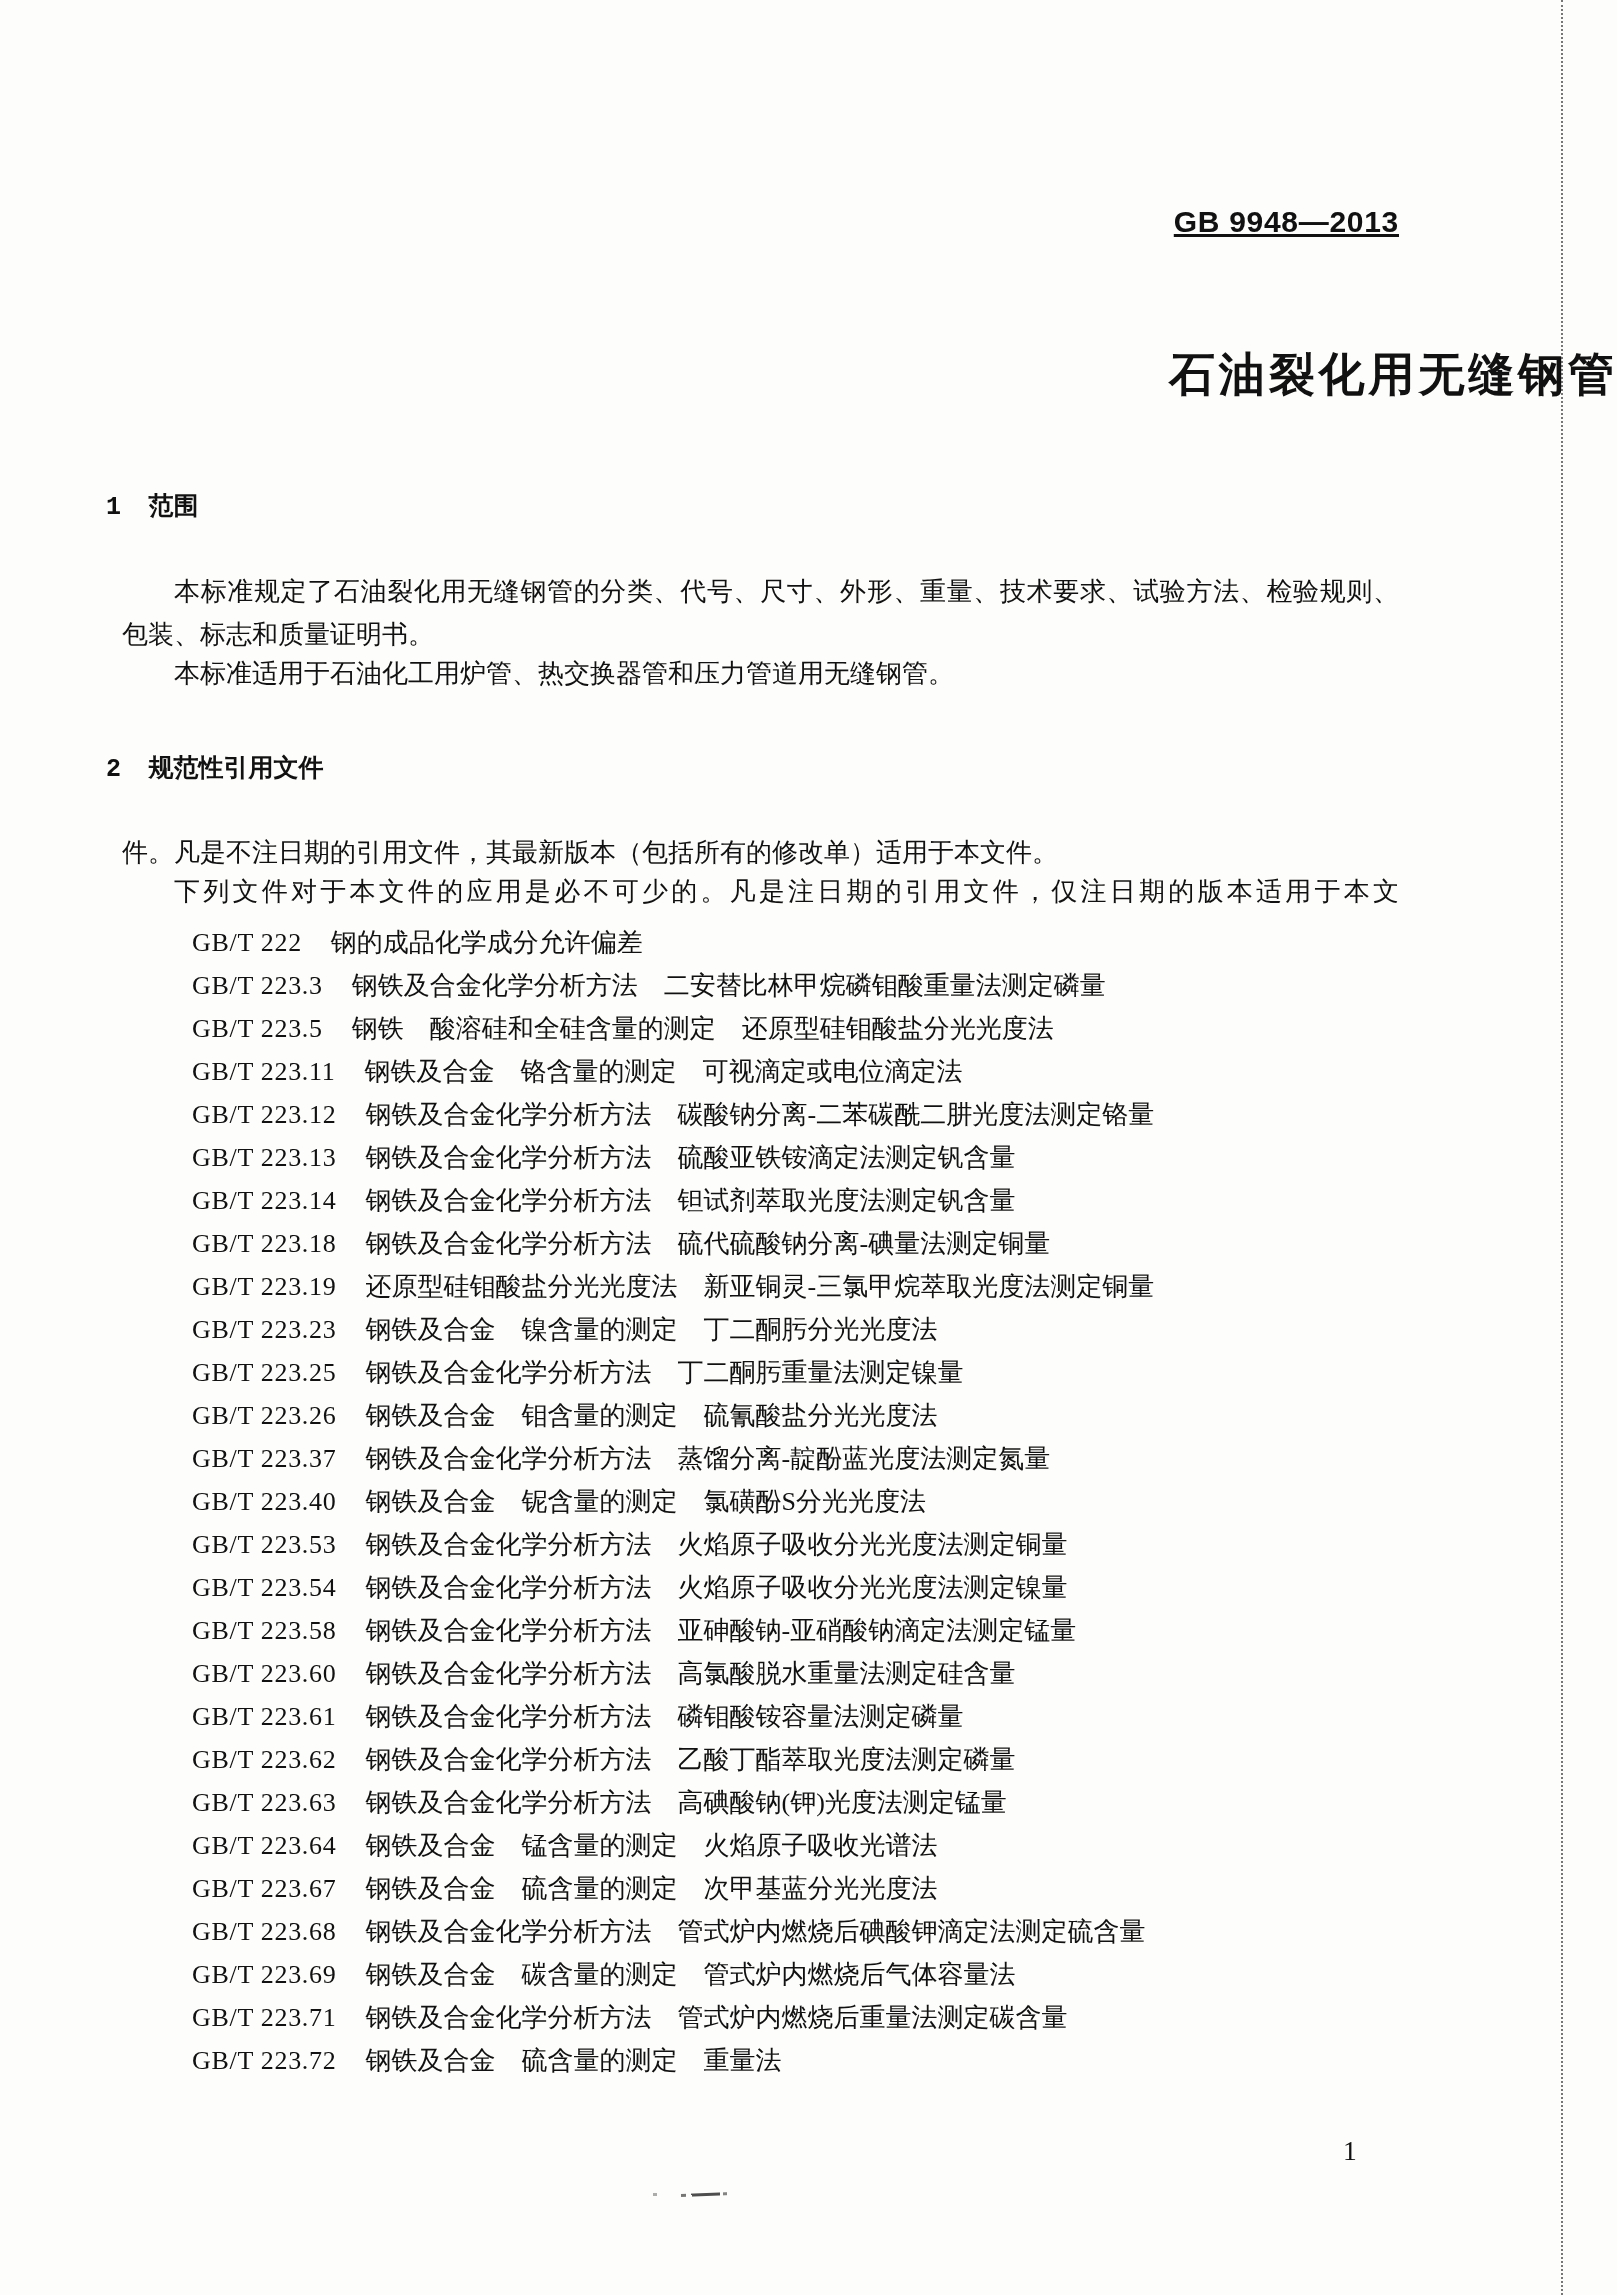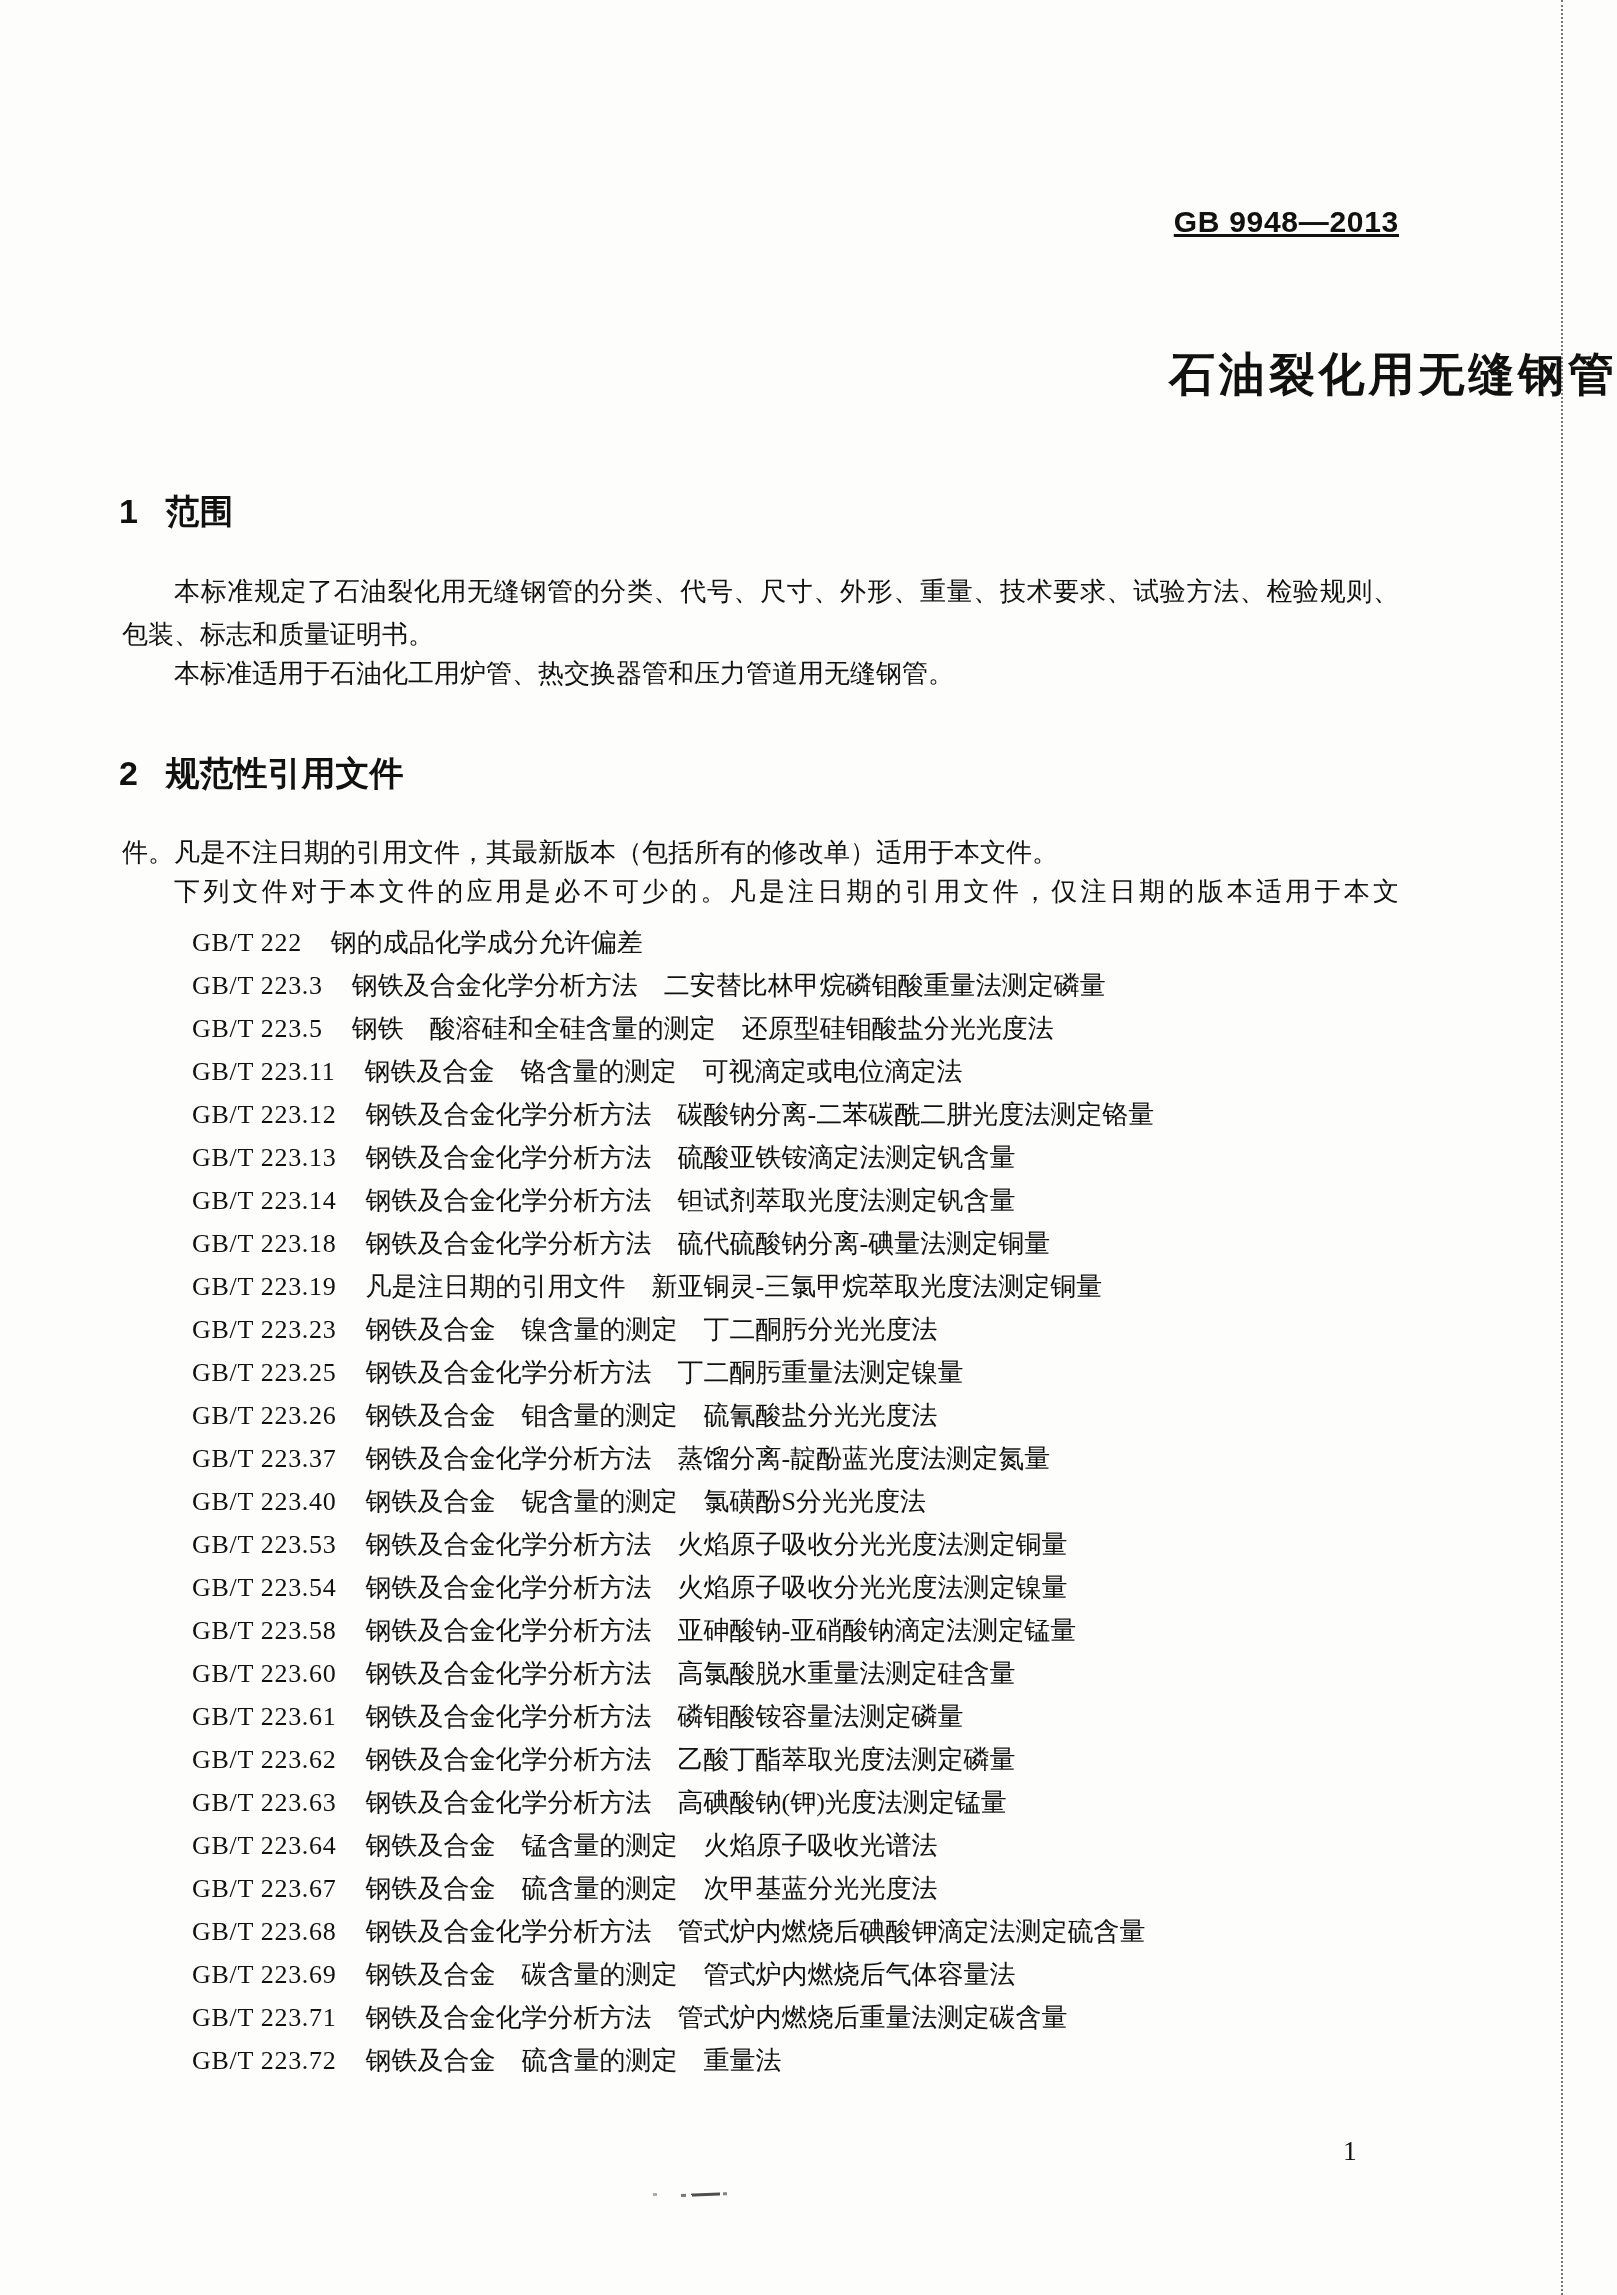--- a/index.html
+++ b/index.html
@@ -63,24 +63,24 @@
     width: 100%;
     text-align: right;
     font-family: "Liberation Sans", "DejaVu Sans", sans-serif;
     font-weight: bold;
     font-size: 46px;
     letter-spacing: 3.9px;
     white-space: nowrap;
   }
   .sec-heading {
     position: absolute;
-    left: 119px;
-    font-family: Liberation Sans, sans-serif;
+    left: 106px;
+    font-family: Liberation Mono, monospace;
     font-weight: bold;
-    font-size: 34px;
+    font-size: 25px;
     white-space: nowrap;
   }
   .sec-heading .sec-num { margin-right: 27.5px; }
   .sec-1 { top: 489px; }
   .sec-2 { top: 751px; }
   .text-block {
     position: absolute;
     left: 122px;
     width: 1277px;
     font-size: 26px;
@@ -175,21 +175,21 @@
 
       <div class="ref-row">
         <span class="ref-code">GB/T 223.14</span><span class="ref-title">钢铁及合金化学分析方法　钽试剂萃取光度法测定钒含量</span>
       </div>
 
       <div class="ref-row">
         <span class="ref-code">GB/T 223.18</span><span class="ref-title">钢铁及合金化学分析方法　硫代硫酸钠分离-碘量法测定铜量</span>
       </div>
 
       <div class="ref-row">
-        <span class="ref-code">GB/T 223.19</span><span class="ref-title">凡是注日期的引用文件　新亚铜灵-三氯甲烷萃取光度法测定铜量</span>
+        <span class="ref-code">GB/T 223.19</span><span class="ref-title">还原型硅钼酸盐分光光度法　新亚铜灵-三氯甲烷萃取光度法测定铜量</span>
       </div>
 
       <div class="ref-row">
         <span class="ref-code">GB/T 223.23</span><span class="ref-title">钢铁及合金　镍含量的测定　丁二酮肟分光光度法</span>
       </div>
 
       <div class="ref-row">
         <span class="ref-code">GB/T 223.25</span><span class="ref-title">钢铁及合金化学分析方法　丁二酮肟重量法测定镍量</span>
       </div>
 

